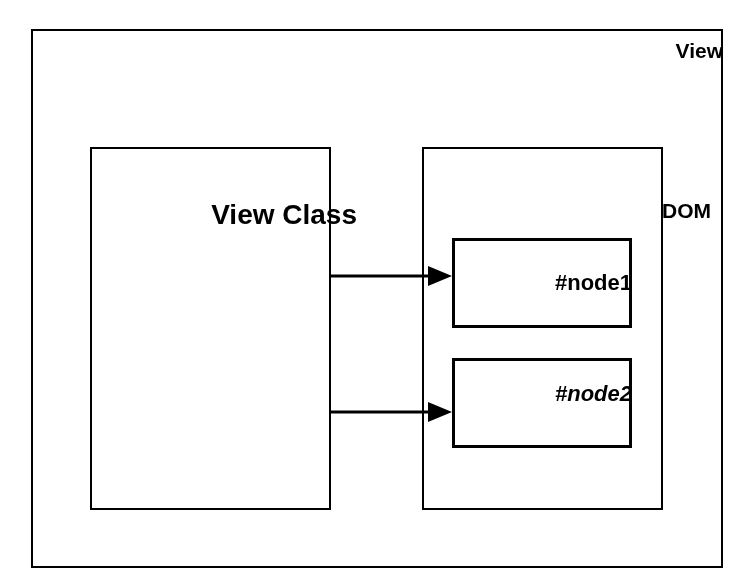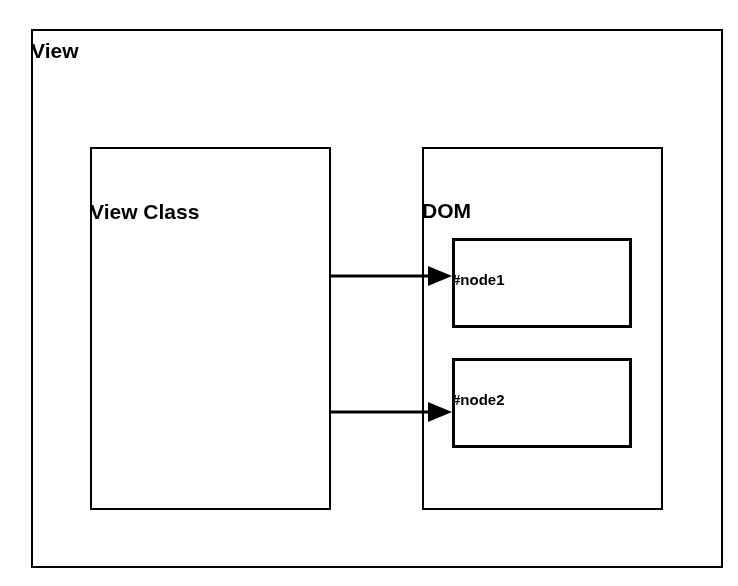--- a/index.html
+++ b/index.html
@@ -51,49 +51,49 @@
     height: 90px;
     border-width: 3px;
   }
   .node1-box { top: 238px; }
   .node2-box { top: 358px; }
 
   .label {
     position: absolute;
     font-weight: bold;
     color: #000000;
-    text-align: left;
+    text-align: right;
     white-space: nowrap;
     line-height: 1;
   }
   .view-label {
     left: 31px;
     top: 40px;
     width: 692px;
     font-size: 21px;
   }
   .viewclass-label {
     left: 90px;
     top: 201px;
     width: 267px;
-    font-size: 21px;
+    font-size: 28px;
   }
   .dom-label {
     left: 422px;
     top: 200px;
     width: 289px;
     font-size: 21px;
   }
   .node-label {
     left: 452px;
     width: 180px;
-    font-size: 15px;
+    font-size: 22px;
   }
   .node1-label { top: 272px; }
-  .node2-label { top: 392px; }
+  .node2-label { top: 383px; font-style: italic; }
 
   .arrow-svg {
     position: absolute;
     left: 0;
     top: 0;
     width: 738px;
     height: 586px;
     pointer-events: none;
   }
 </style>

